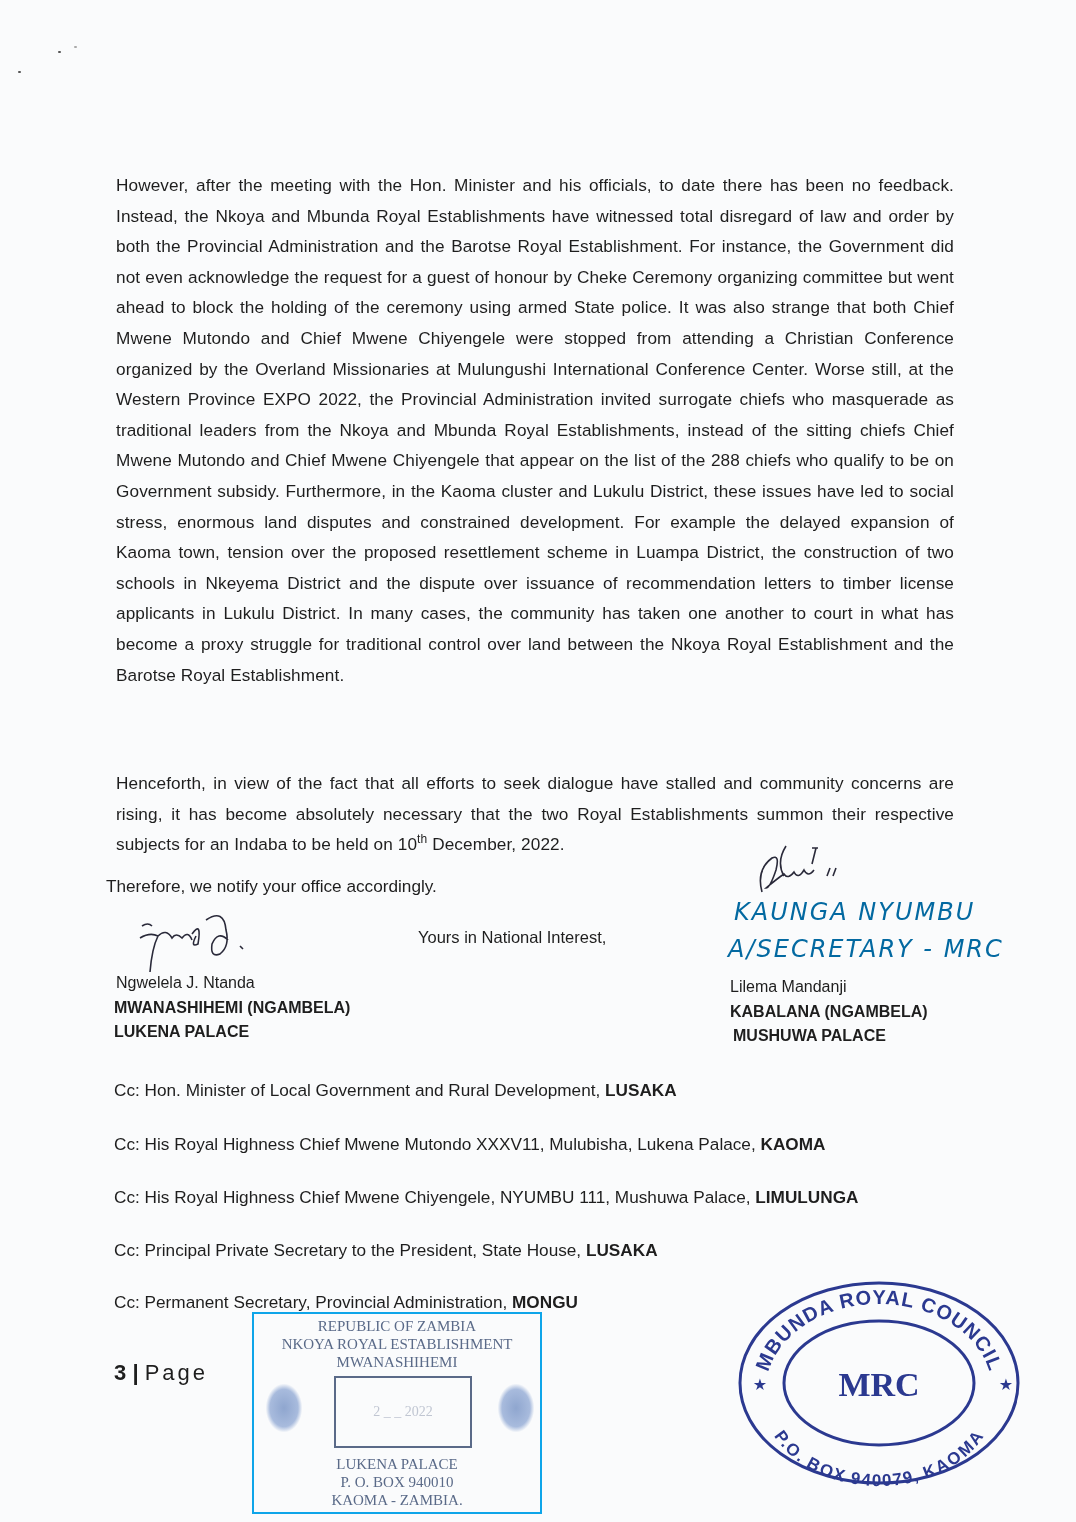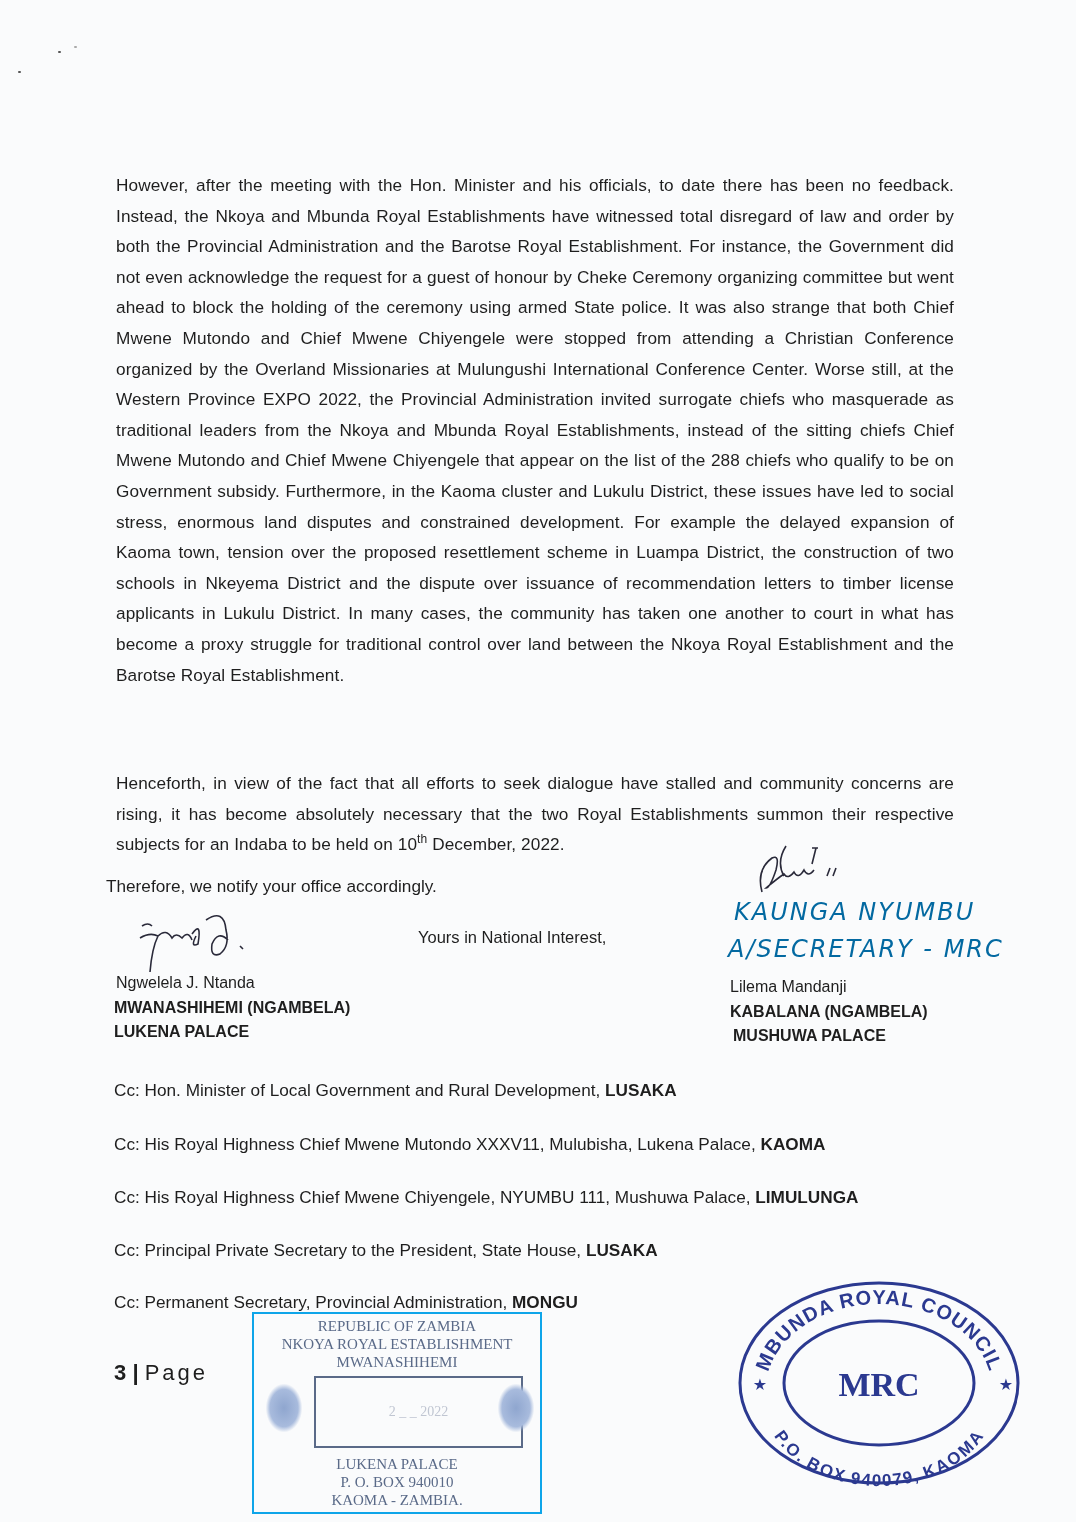--- a/index.html
+++ b/index.html
@@ -20,21 +20,21 @@
   .sig-name { position: absolute; font-size: 16px; white-space: nowrap; }
   .sig-title { position: absolute; font-size: 16px; font-weight: bold; white-space: nowrap; }
   .cc { position: absolute; left: 114px; font-size: 17.2px; white-space: nowrap; }
   .hand { position: absolute; font-family: "DejaVu Sans", sans-serif; font-style: italic; color: #0369a1; white-space: nowrap; letter-spacing: 2px; }
   .stamp-box {
     position: absolute; left: 252px; top: 1312px; width: 290px; height: 202px;
     border: 2px solid #0ea5e9; box-sizing: border-box;
     font-family: "Liberation Serif", serif; color: #5a6a88; text-align: center;
   }
   .stamp-box .l { position: absolute; left: 0; width: 100%; font-size: 15px; line-height: 16px; }
-  .stamp-inner { position: absolute; left: 60px; top: 62px; width: 209px; height: 72px; border: 2px solid #5a6a88; box-sizing: border-box; }
+  .stamp-inner { position: absolute; left: 80px; top: 62px; width: 138px; height: 72px; border: 2px solid #5a6a88; box-sizing: border-box; }
   .crest { position: absolute; top: 70px; width: 36px; height: 48px; background: radial-gradient(ellipse at center, #8fa6cf 0%, #a8bbdd 55%, transparent 72%); }
   .mrc-stamp { position: absolute; left: 736px; top: 1278px; width: 286px; height: 210px; }
   .page-num { position: absolute; left: 114px; top: 1360px; font-size: 22px; text-align: center; }
   .page-num b { font-weight: bold; }
   .page-num .sp { letter-spacing: 3px; }
 </style>
 </head>
 <body>
 
 <div class="speck" style="left:18px;top:71px;"></div>

